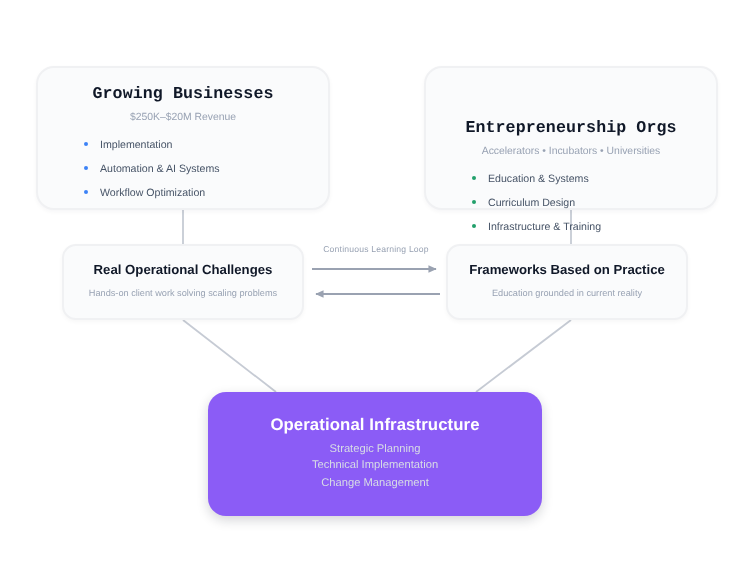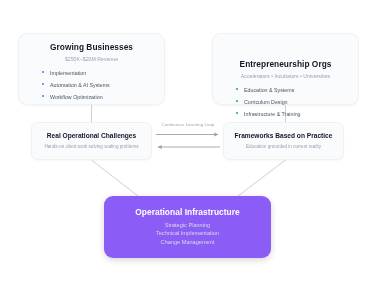--- a/index.html
+++ b/index.html
@@ -22,20 +22,21 @@
     box-sizing:border-box;
     box-shadow:0 1px 2px rgba(16,24,40,.04);
   }
   .card-title{
     text-align:center;
     font-size:8.3px;
     font-weight:bold;
     color:#101828;
     letter-spacing:.05px;
     line-height:1.1;
+    font-family:Liberation Mono, monospace;
   }
   .card-sub{
     text-align:center;
     font-size:5.2px;
     color:#98a2b3;
     margin-top:3.5px;
     line-height:1.2;
   }
   ul.blist{
     list-style:none;

